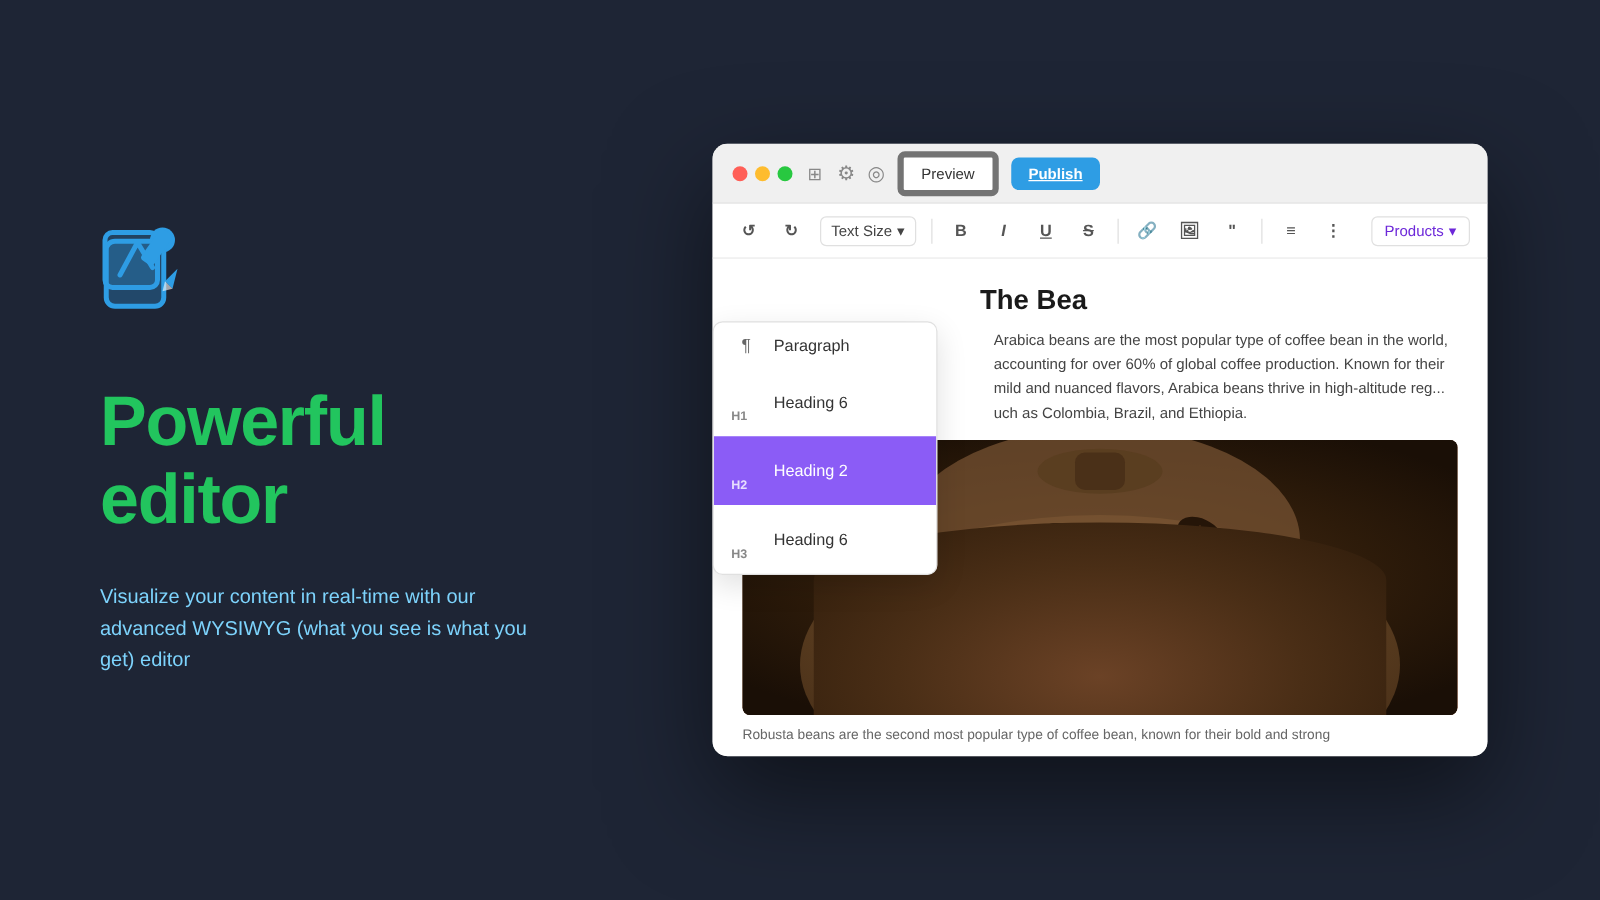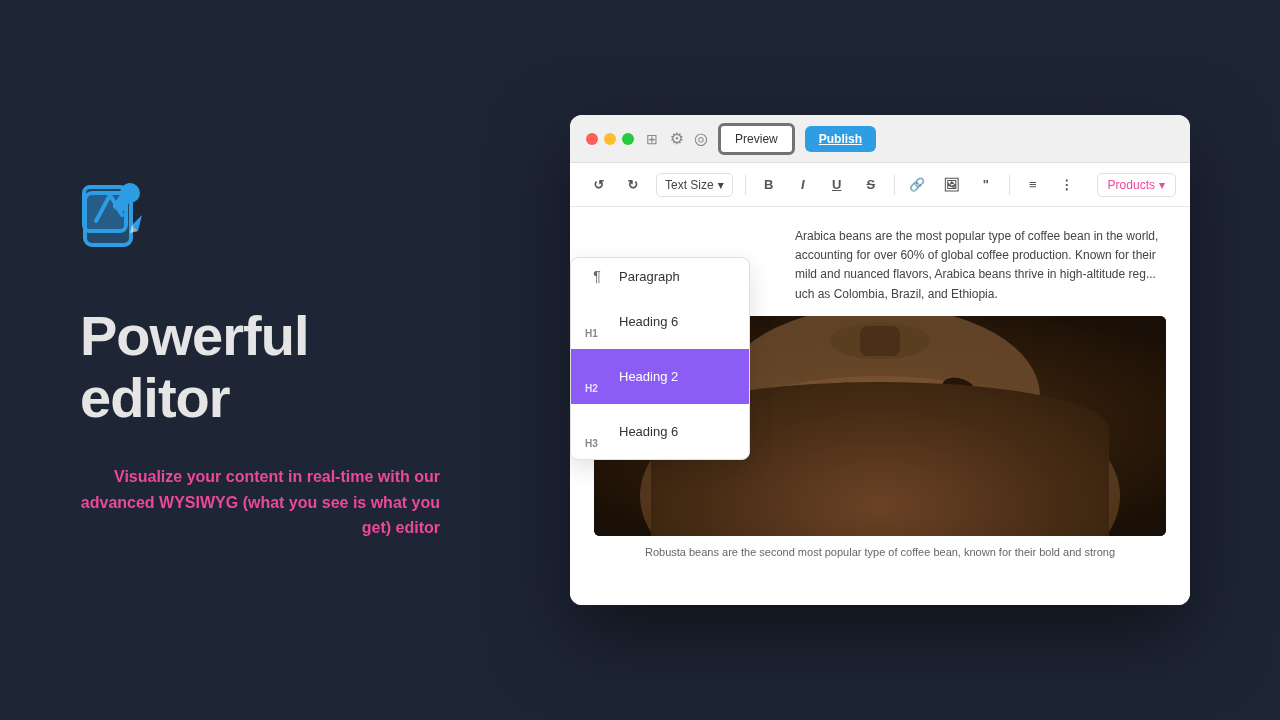--- a/index.html
+++ b/index.html
@@ -23,33 +23,32 @@
 
     .logo-icon {
       width: 64px;
       height: 64px;
       margin-bottom: 48px;
     }
 
     .hero-title {
       font-size: 56px;
       font-weight: 800;
-      color: #e5e5e5;
+      color: #22c55e;
       line-height: 1.1;
       margin-bottom: 36px;
       letter-spacing: -1px;
     }
 
     .hero-subtitle {
       font-size: 16px;
-      font-weight: 700;
-      color: #ec4899;
+      font-weight: 400;
+      color: #7dd3fc;
       line-height: 1.6;
       max-width: 380px;
-      text-align: right;
     }
 
     
     .right-panel {
       flex: 1;
       display: flex;
       align-items: center;
       justify-content: center;
       padding: 20px 40px 20px 0;
     }
@@ -110,21 +109,21 @@
 
     .title-icon-btn {
       color: #888;
       font-size: 16px;
       cursor: pointer;
     }
 
     .btn-preview {
       padding: 6px 14px;
       background: #fff;
-      border: 3px solid #737373;
+      border: 5px solid #737373;
       border-radius: 6px;
       font-size: 12px;
       color: #333;
       cursor: pointer;
       font-weight: 500;
     }
 
     .btn-publish {
       padding: 6px 14px;
       background: #2e9de4;
@@ -186,21 +185,21 @@
 
     .toolbar-products {
       margin-left: auto;
       display: flex;
       align-items: center;
       gap: 4px;
       padding: 4px 10px;
       border: 1px solid #e0e0e0;
       border-radius: 5px;
       font-size: 12px;
-      color: #ec4899;
+      color: #6d28d9;
       cursor: pointer;
       background: #fff;
     }
 
     
     .editor-content {
       background: #fff;
       padding: 20px 24px 16px;
       position: relative;
       height: calc(490px - 48px - 44px);
@@ -300,21 +299,20 @@
       color: #666;
       width: 24px;
       text-align: center;
     }
 
     .editor-footer-text {
       font-size: 11px;
       color: #666;
       line-height: 1.5;
       padding-top: 8px;
-      text-align: center;
     }
   </style>
 </head>
 <body>
 
 <div class="left-panel">
 
   <div>
     <svg class="logo-icon" viewBox="0 0 64 64" fill="none" xmlns="http://www.w3.org/2000/svg">
       <rect x="4" y="8" width="42" height="44" rx="6" fill="#2e9de4" opacity="0.25"></rect>
@@ -399,20 +397,21 @@
           <span class="heading-label">H2</span>
           <span>Heading 2</span>
         </div>
         <div class="dropdown-item">
           <span class="heading-label">H3</span>
           <span>Heading 6</span>
         </div>
       </div>
 
       <div style="padding-left: 190px;">
+        <div class="editor-article-title">The Bea</div>
         <div class="editor-body-text">
           <span>Arabica beans are the most popular type of coffee bean in the world, accounting for over 60% of global coffee production. Known for their mild and nuanced flavors, Arabica beans thrive in high-altitude reg</span>...
           <span>uch as Colombia, Brazil, and Ethiopia.</span>
         </div>
       </div>
 
       <div class="editor-image">
         <div class="coffee-bag">
           
           <svg width="100%" height="100%" viewBox="0 0 620 220" preserveAspectRatio="xMidYMid slice" xmlns="http://www.w3.org/2000/svg">

